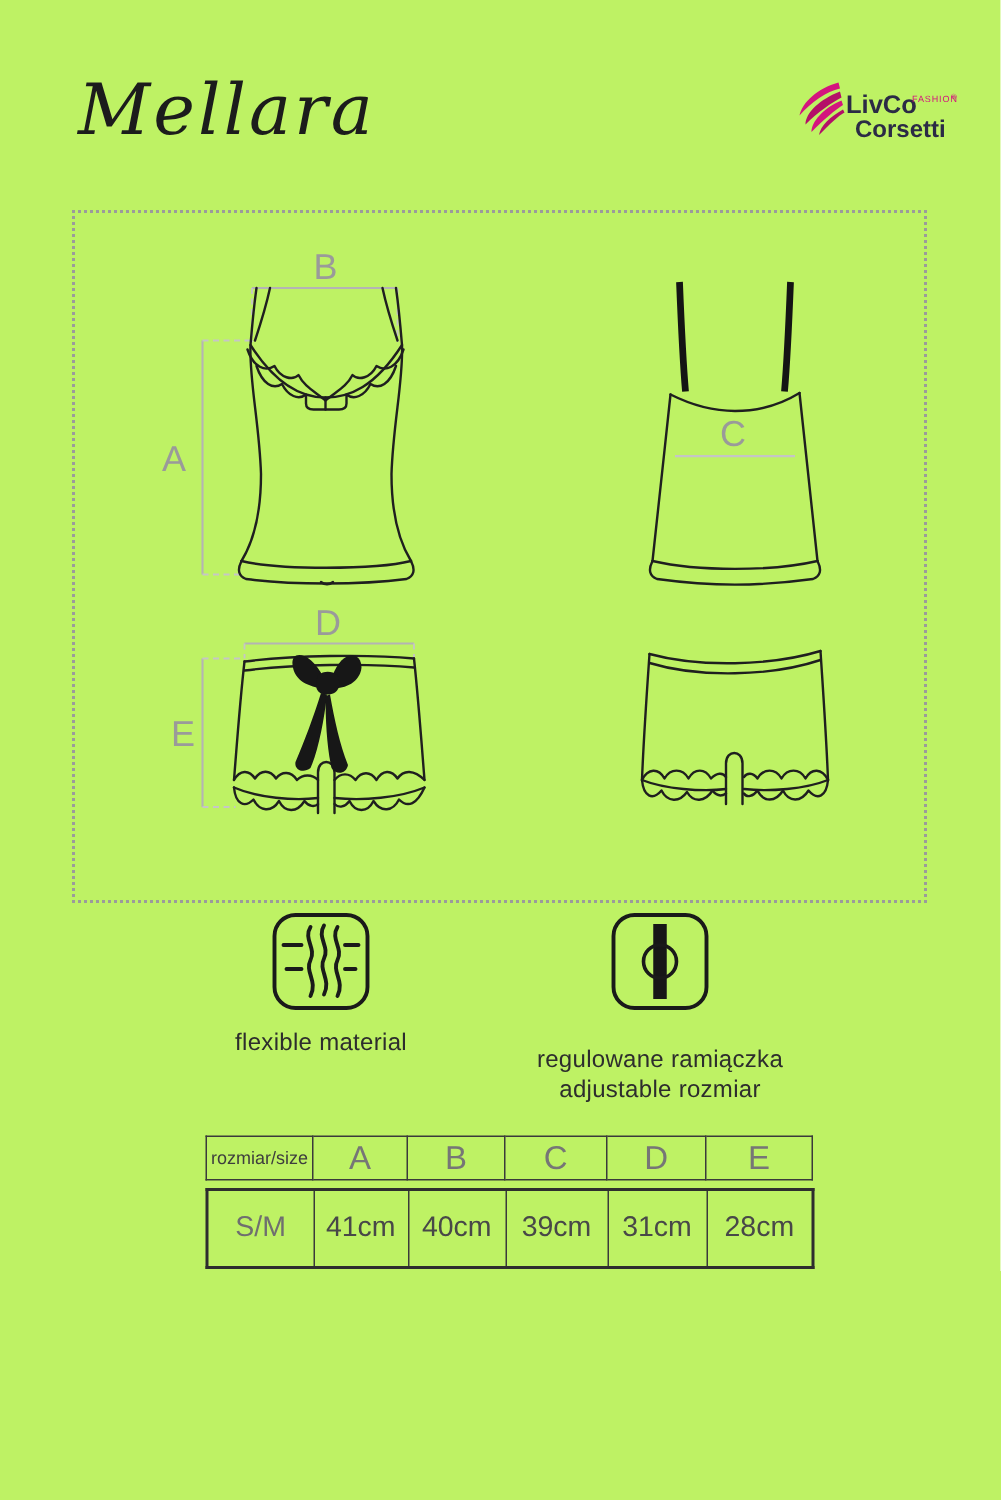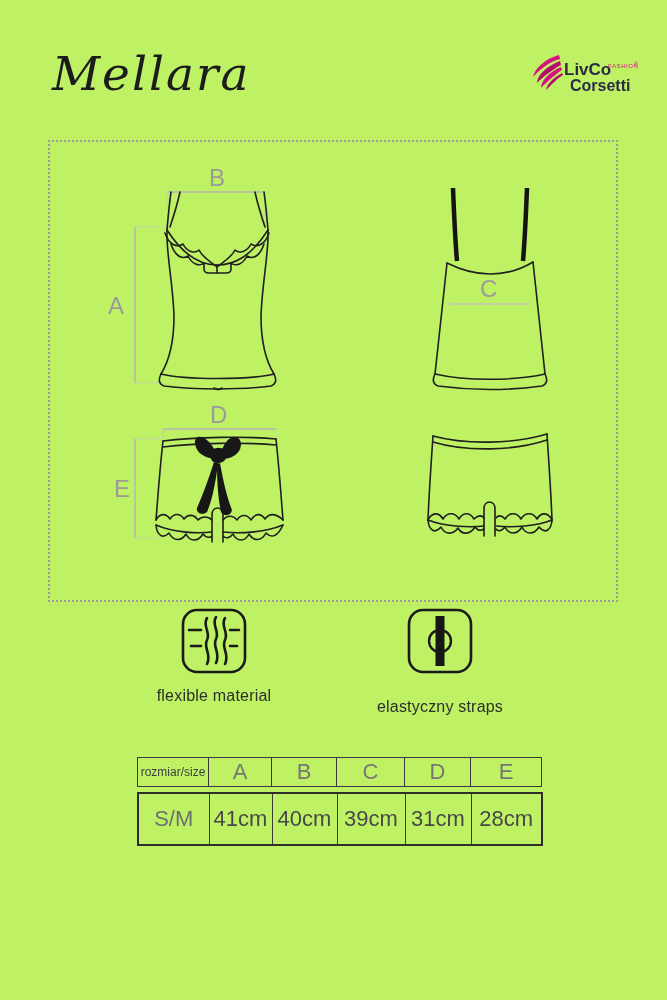--- a/index.html
+++ b/index.html
@@ -42,21 +42,21 @@
   .icon-stroke{fill:none;stroke:#1a1a1a;stroke-width:2.6;stroke-linecap:round;}
 
   
   .size-table{position:absolute;left:137px;top:757px;width:404px;}
   .size-table table{width:100%;border-collapse:collapse;table-layout:fixed;}
   .size-table td{text-align:center;vertical-align:middle;}
   .tbl-head td{border:1.5px solid #3a3a3a;height:26px;font-size:22px;color:#767676;}
   .tbl-head td.corner{font-size:12px;color:#3e3e3e;}
   .tbl-body{margin-top:5px;}
   .tbl-body table{border:2.5px solid #2e2e2e;}
-  .tbl-body td{border:1.5px solid #3a3a3a;height:48px;font-size:22px;color:#484848;}
+  .tbl-body td{border:1.5px solid #3a3a3a;height:48px;font-size:19px;color:#484848;}
   .tbl-body td.size-cell{color:#6f6f6f;}
   col.c0{width:71px;} col.c1{width:63px;} col.c2{width:65px;}
   col.c3{width:68px;} col.c4{width:66px;} col.c5{width:71px;}
 </style>
 </head>
 <body>
 
 <main class="page">
 
   <h1 class="title">Mellara</h1>
@@ -178,21 +178,22 @@
     </div>
   </div>
 
   <div class="feature feature-2">
     <svg class="feature-icon" width="68" height="68" viewBox="0 0 68 68">
       <rect x="3" y="3" width="62" height="62" rx="14" class="icon-stroke"></rect>
       <rect x="29.5" y="9" width="9" height="50" fill="#171717"></rect>
       <circle cx="34" cy="34" r="11" fill="none" stroke="#1a1a1a" stroke-width="2.4"></circle>
     </svg>
     <div class="feature-caption">
-      <div>elastyczny straps</div>
+      <div>regulowane ramiączka</div>
+      <div>adjustable rozmiar</div>
     </div>
   </div>
 
   <div class="size-table">
     <div class="tbl-head">
       <table>
         <colgroup>
             <col class="c0">
             <col class="c1">
             <col class="c2">

